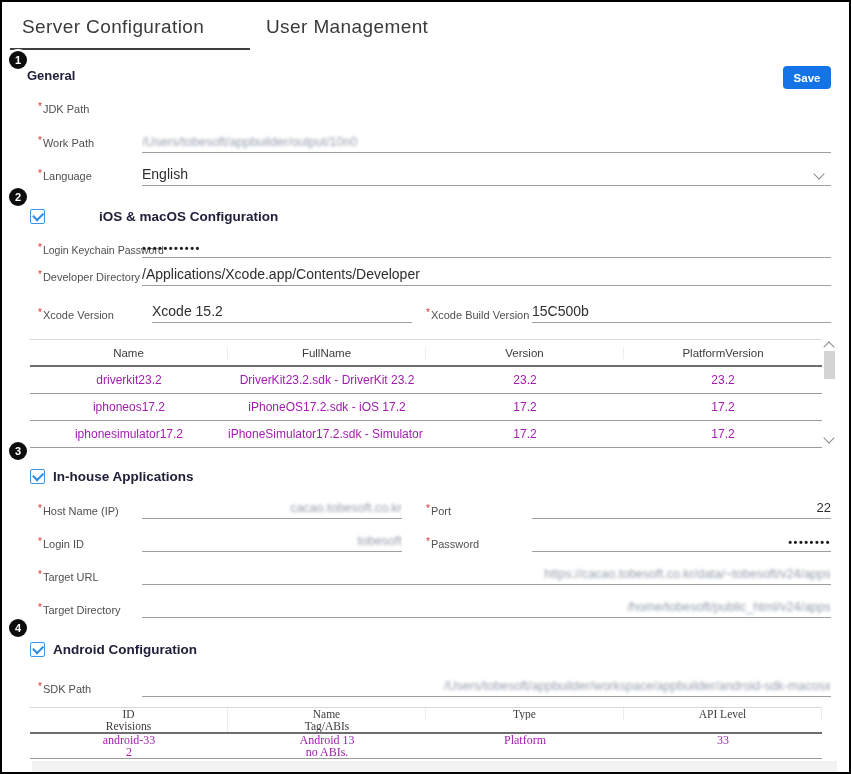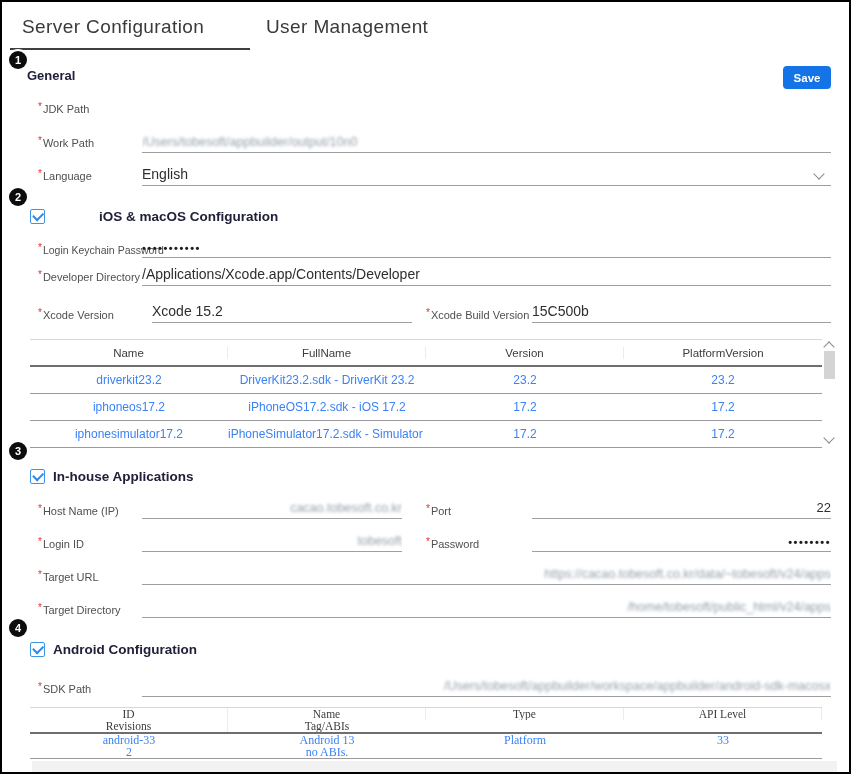--- a/index.html
+++ b/index.html
@@ -37,21 +37,21 @@
   
   .chev { position:absolute; width:8px; height:8px; border-right:1.6px solid #8a8a8a; border-bottom:1.6px solid #8a8a8a; cursor:pointer; }
   .chev.down { transform:rotate(45deg); }
   .chev.up { transform:rotate(-135deg); }
   
   .grid { position:absolute; left:28px; width:792px; }
   .g-hdr { display:grid; align-items:center; border-top:1px solid #d8d8d8; border-bottom:2px solid #6e6e6e; }
   .g-hcell { text-align:center; font-size:11.5px; color:#3c3c3c; border-right:1px solid #ececec; overflow:hidden; white-space:nowrap; }
   .g-hcell:last-child { border-right:none; }
   .g-row { display:grid; align-items:center; border-bottom:1px solid #9b9b9b; cursor:pointer; }
-  .g-cell { text-align:center; font-size:12px; color:#3b82f6; white-space:nowrap; overflow:hidden; }
+  .g-cell { text-align:center; font-size:12px; color:#a21caf; white-space:nowrap; overflow:hidden; }
   .cols4 { grid-template-columns:repeat(4,1fr); }
   .cols6 { grid-template-columns:repeat(4,1fr);font-family:Liberation Serif, serif; }
   
   .vscroll { position:absolute; left:820px; top:337px; width:15px; height:109px; }
   .vthumb { position:absolute; left:2px; top:12px; width:11px; height:28px; background:#d4d4d4; }
   
   .hscroll { position:absolute; left:30px; top:759px; width:805px; height:12px; background:#f2f2f2; }
 </style>
 </head>
 <body>

